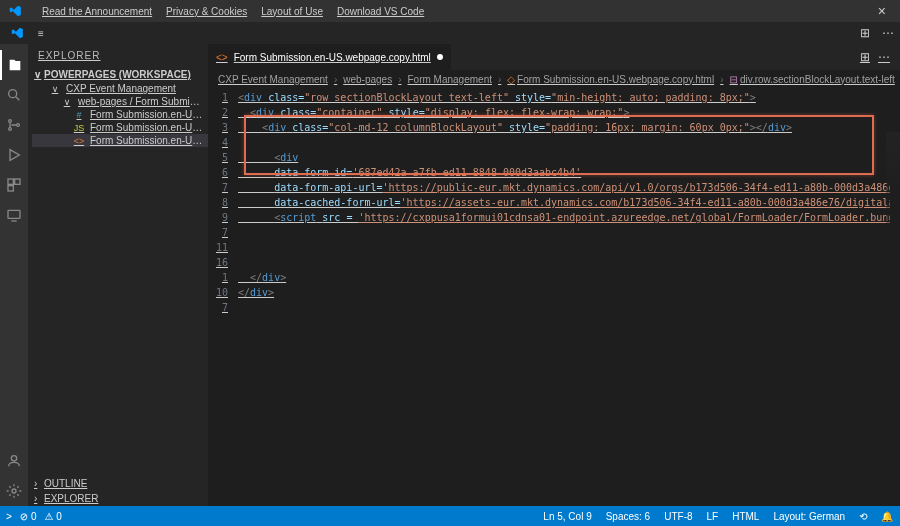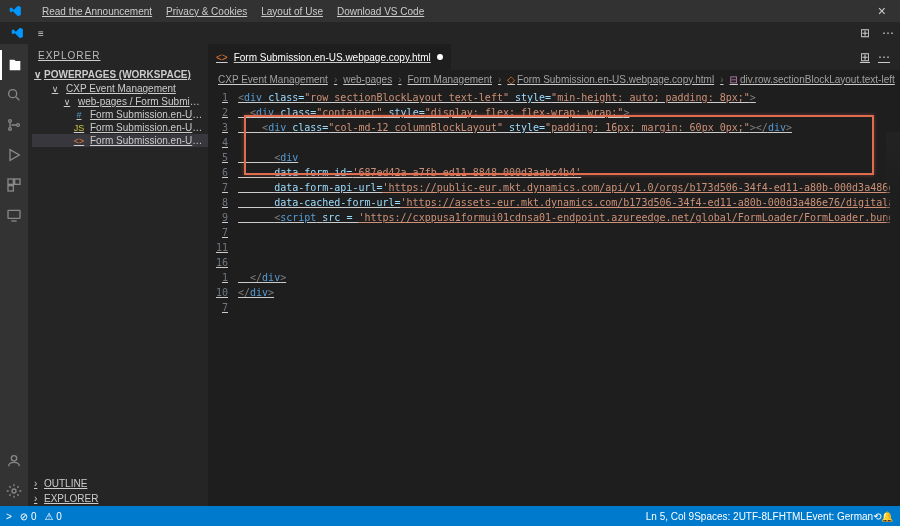--- a/index.html
+++ b/index.html
@@ -55,21 +55,21 @@
 .codebody .ln { height:15px; }
 .tk-ang { color:#808080; }
 .tk-tag { color:#569cd6; }
 .tk-attr { color:#9cdcfe; }
 .tk-str { color:#ce9178; }
 .tk-strlink { color:#ce9178; text-decoration:underline; }
 .highlight-box { position:absolute; border:2px solid #e06c50; left:244px; top:115px; width:630px; height:60px; pointer-events:none; box-shadow:0 0 4px rgba(224,108,80,0.4); }
 .minimap { position:absolute; right:0; top:44px; width:14px; height:100px; background:linear-gradient(#2a2a2a,#1e1e1e 60%); opacity:0.4; }
 .statusbar { height:20px; background:#007acc; display:flex; align-items:center; font-size:10px; color:#fff; padding:0 6px; }
 .statusbar .sl { display:flex; align-items:center; gap:8px; }
-.statusbar .sr { margin-left:auto; display:flex; align-items:center; gap:0; }
+.statusbar .sr { margin-left:auto; display:flex; align-items:center; gap:14px; }
 .statusbar .sitem { cursor:pointer; white-space:nowrap; }
 </style>
 </head>
 <body>
 
 <div class="titlebar">
   <svg class="vsc-icon" viewBox="0 0 24 24">
       <path fill="#0098ff" d="M17 3l5 2v14l-5 2-9-9 9-9zM3 7l3-1 4 4-4 4-3-1V7z"></path>
     </svg>
   <div class="links">
@@ -243,21 +243,21 @@
 <div class="highlight-box"></div>
 
 <div class="statusbar">
   <div class="sl">
     <span class="sitem">&gt;</span>
     <span class="sitem">⊘ 0</span>
     <span class="sitem">⚠ 0</span>
   </div>
   <div class="sr">
     <span class="sitem">Ln 5, Col 9</span>
-    <span class="sitem">Spaces: 2</span>
+    <span class="sitem">Spaces: 6</span>
     <span class="sitem">UTF-8</span>
     <span class="sitem">LF</span>
     <span class="sitem">HTML</span>
-    <span class="sitem">Event: German</span>
+    <span class="sitem">Layout: German</span>
     <span class="sitem">⟲</span>
     <span class="sitem">🔔</span>
   </div>
 </div>
 
 </body></html>

